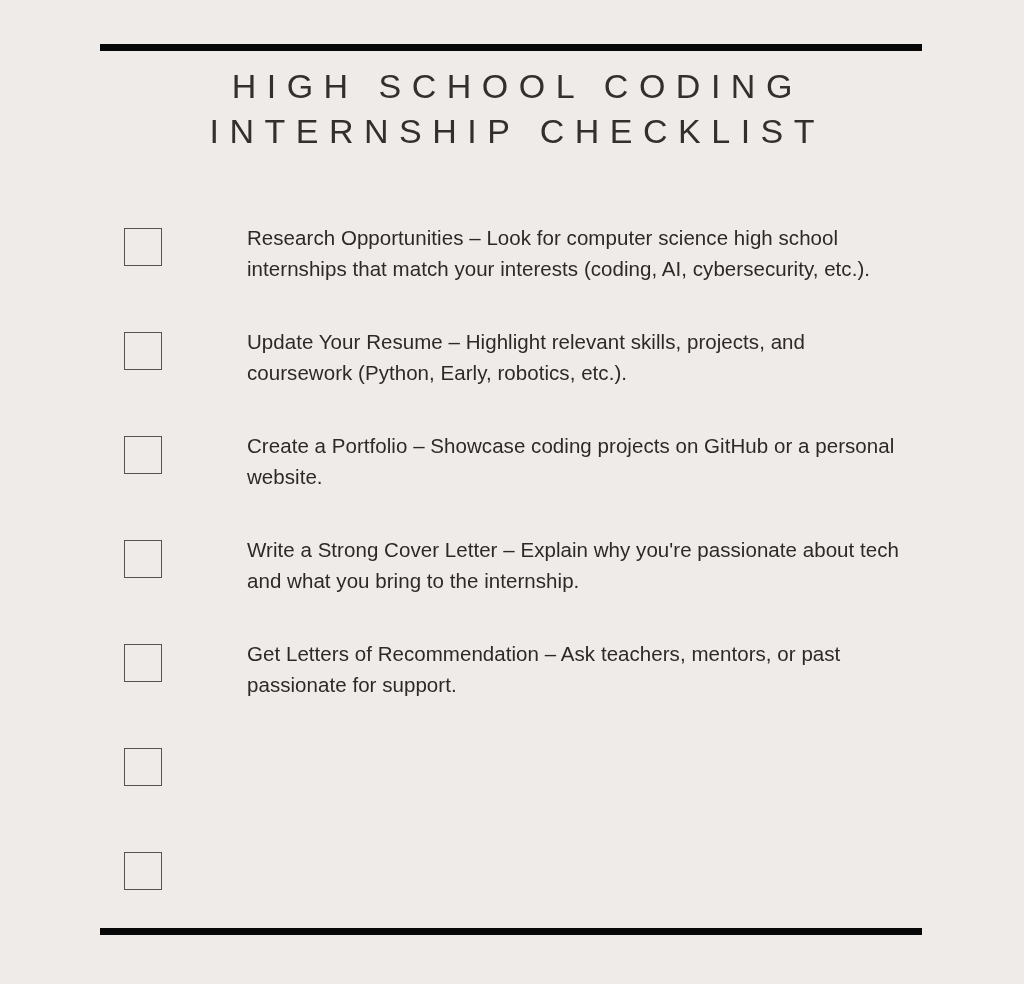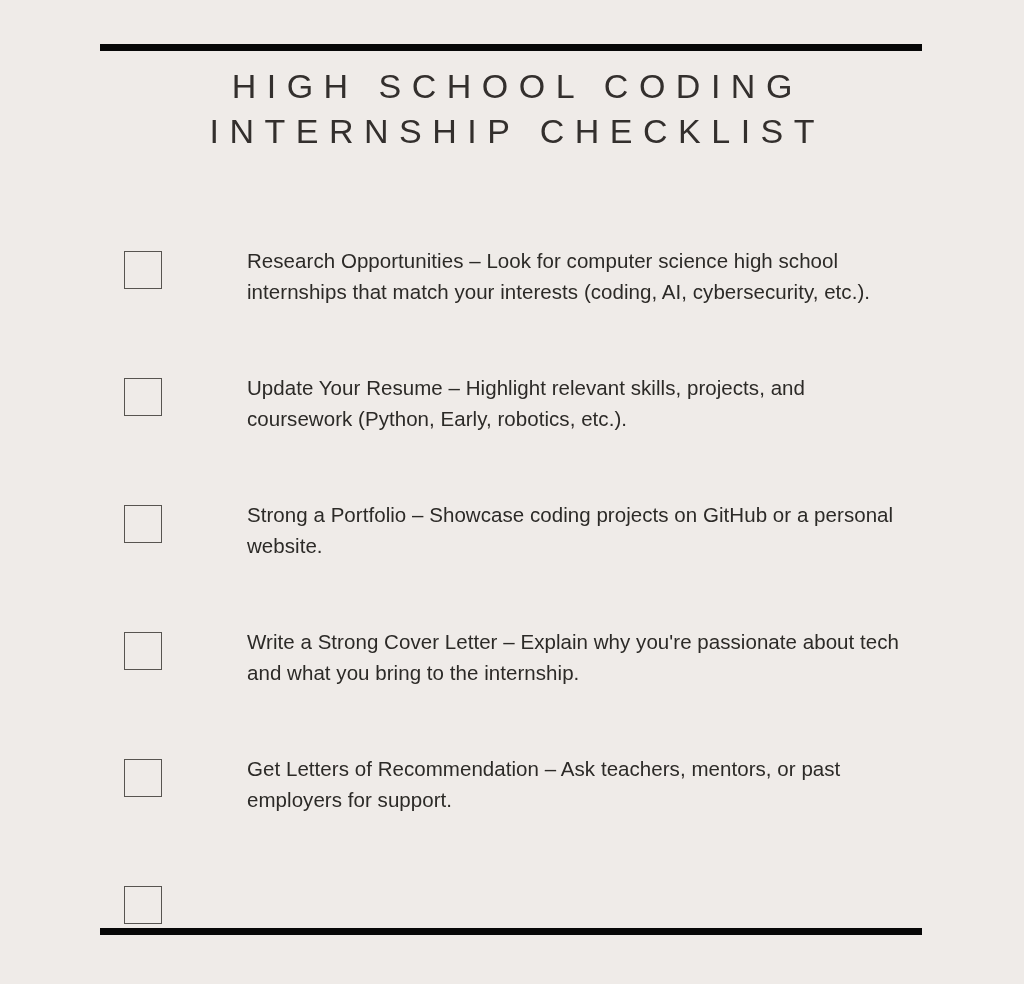--- a/index.html
+++ b/index.html
@@ -57,21 +57,20 @@
     position: absolute;
     top: 222px;
     left: 124px;
     width: 790px;
   }
   .check-item {
     position: relative;
     display: flex;
     align-items: flex-start;
     height: 104px;
-    margin-top: 23px;
   }
   .checkbox {
     flex: 0 0 auto;
     width: 38px;
     height: 38px;
     margin-top: 6px;
     border: 1.6px solid #575450;
     background: transparent;
     box-sizing: border-box;
   }
@@ -105,31 +104,31 @@
       <div class="item-text">Research Opportunities – Look for computer science high school internships that match your interests (coding, AI, cybersecurity, etc.).</div>
     </div>
 
     <div class="check-item">
       <div class="checkbox"></div>
       <div class="item-text">Update Your Resume – Highlight relevant skills, projects, and coursework (Python, Early, robotics, etc.).</div>
     </div>
 
     <div class="check-item">
       <div class="checkbox"></div>
-      <div class="item-text">Strong a Portfolio – Showcase coding projects on GitHub or a personal website.</div>
+      <div class="item-text">Create a Portfolio – Showcase coding projects on GitHub or a personal website.</div>
     </div>
 
     <div class="check-item">
       <div class="checkbox"></div>
       <div class="item-text">Write a Strong Cover Letter – Explain why you're passionate about tech and what you bring to the internship.</div>
     </div>
 
     <div class="check-item">
       <div class="checkbox"></div>
-      <div class="item-text">Get Letters of Recommendation – Ask teachers, mentors, or past employers for support.</div>
+      <div class="item-text">Get Letters of Recommendation – Ask teachers, mentors, or past passionate for support.</div>
     </div>
 
     <div class="check-item">
       <div class="checkbox"></div>
     </div>
 
     <div class="check-item">
       <div class="checkbox"></div>
     </div>
 

